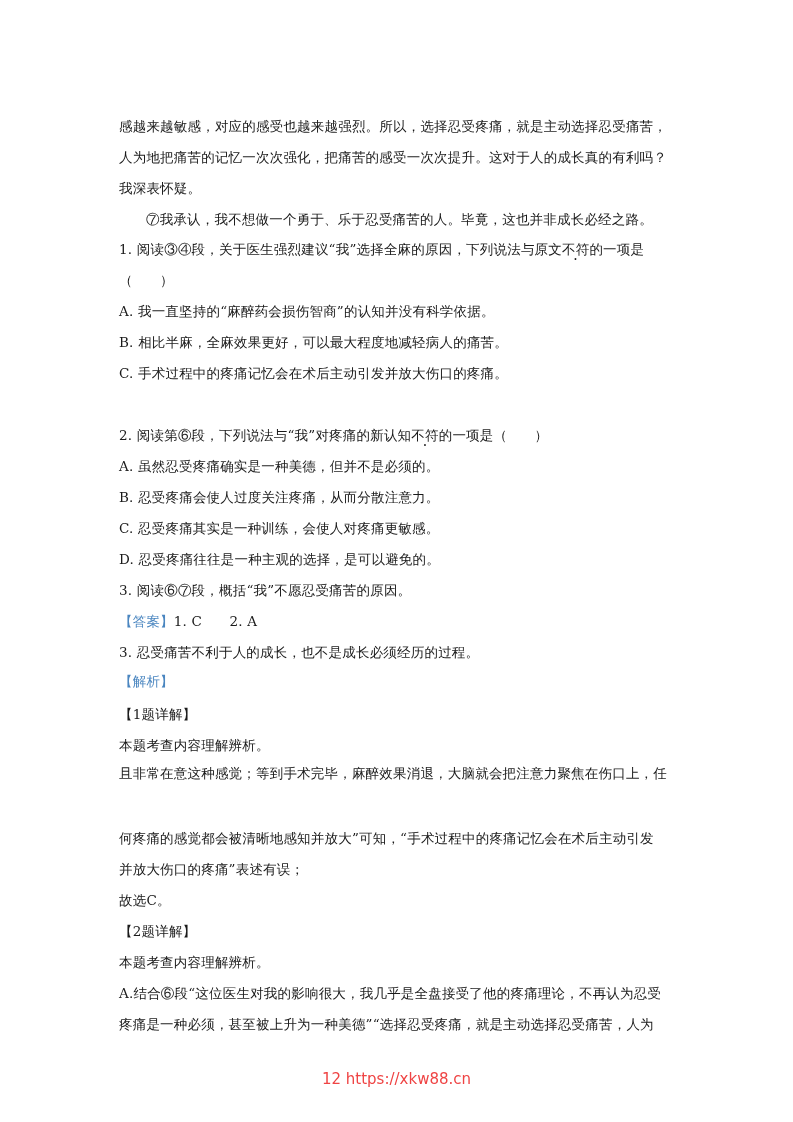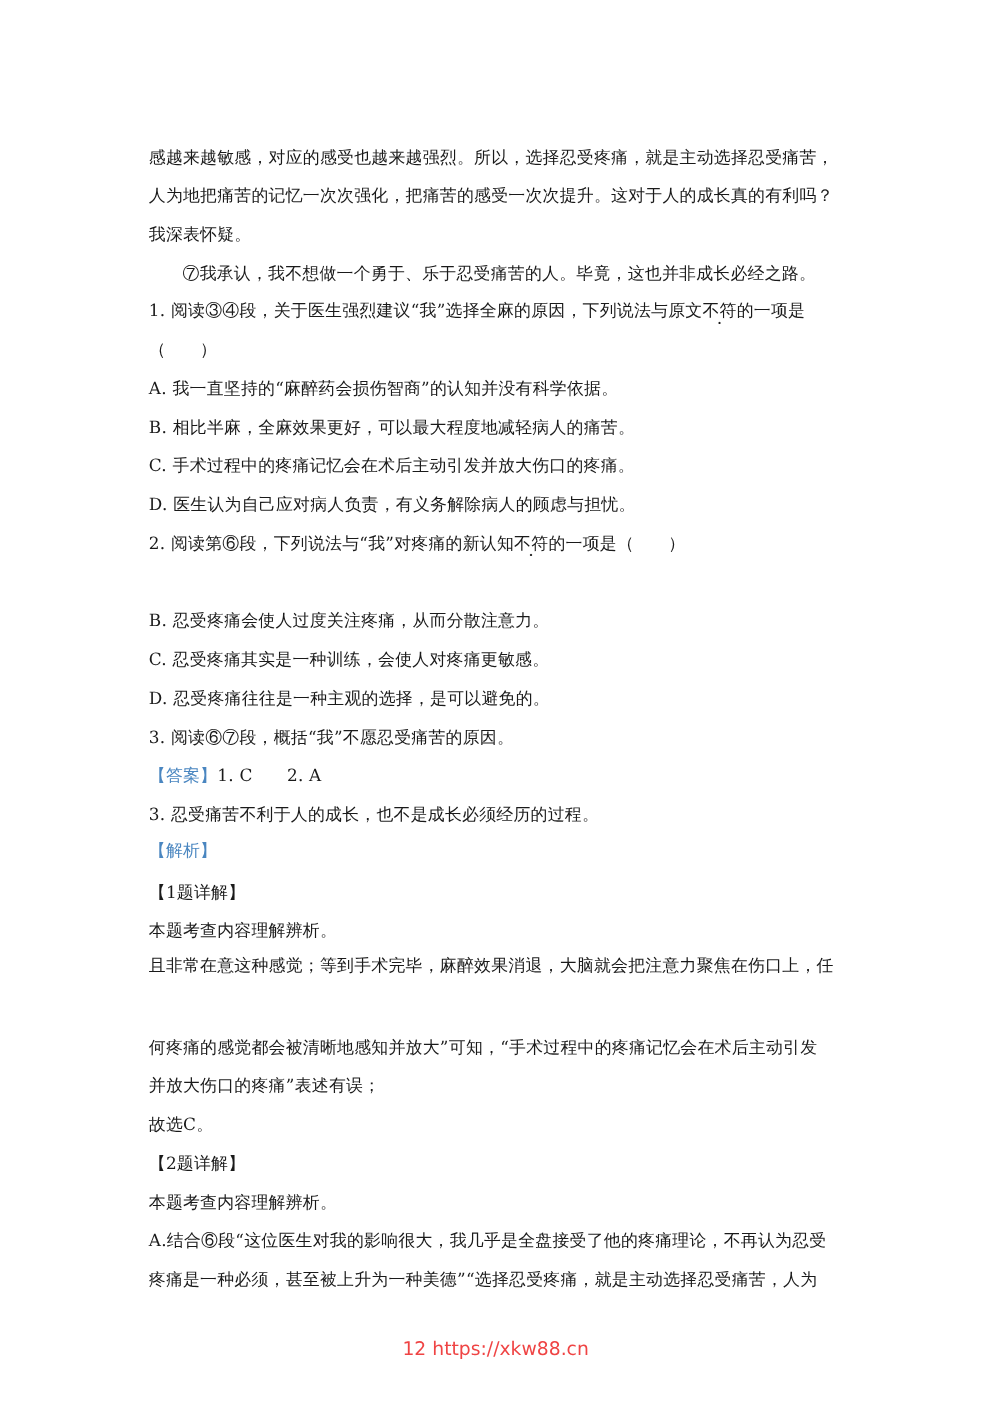--- a/index.html
+++ b/index.html
@@ -25,26 +25,26 @@
   <div class="line indent" style="top:210px">⑦我承认，我不想做一个勇于、乐于忍受痛苦的人。毕竟，这也并非成长必经之路。</div>
 
   <div class="line" style="top:240px">
     <span>1.</span>
     <span>阅读③④段，关于医生强烈建议“我”选择全麻的原因，下列说法与原文</span><span class="dot">不符</span><span>的一项是</span>
   </div>
   <div class="line" style="top:271px">（　　）</div>
   <div class="line" style="top:333px"><span>B.</span> <span>相比半麻，全麻效果更好，可以最大程度地减轻病人的痛苦。</span></div>
   <div class="line" style="top:302px"><span>A.</span> <span>我一直坚持的“麻醉药会损伤智商”的认知并没有科学依据。</span></div>
   <div class="line" style="top:364px"><span>C.</span> <span>手术过程中的疼痛记忆会在术后主动引发并放大伤口的疼痛。</span></div>
-  <div class="line" style="top:395px"><span>D.</span> <span>医生认为自己应对病人负责，有义务解除病人的顾虑与担忧。</span></div>
 
   <div class="line" style="top:426px">
     <span>2.</span>
     <span>阅读第⑥段，下列说法与“我”对疼痛的新认知</span><span class="dot">不符</span><span>的一项是（　　）</span>
   </div>
+  <div class="line" style="top:457px"><span>A.</span> <span>虽然忍受疼痛确实是一种美德，但并不是必须的。</span></div>
   <div class="line" style="top:488px"><span>B.</span> <span>忍受疼痛会使人过度关注疼痛，从而分散注意力。</span></div>
   <div class="line" style="top:519px"><span>C.</span> <span>忍受疼痛其实是一种训练，会使人对疼痛更敏感。</span></div>
   <div class="line" style="top:550px"><span>D.</span> <span>忍受疼痛往往是一种主观的选择，是可以避免的。</span></div>
 
   <div class="line" style="top:581px">
     <span>3.</span>
     <span>阅读⑥⑦段，概括“我”不愿忍受痛苦的原因。</span>
   </div>
 
   <div class="line" style="top:612px">

